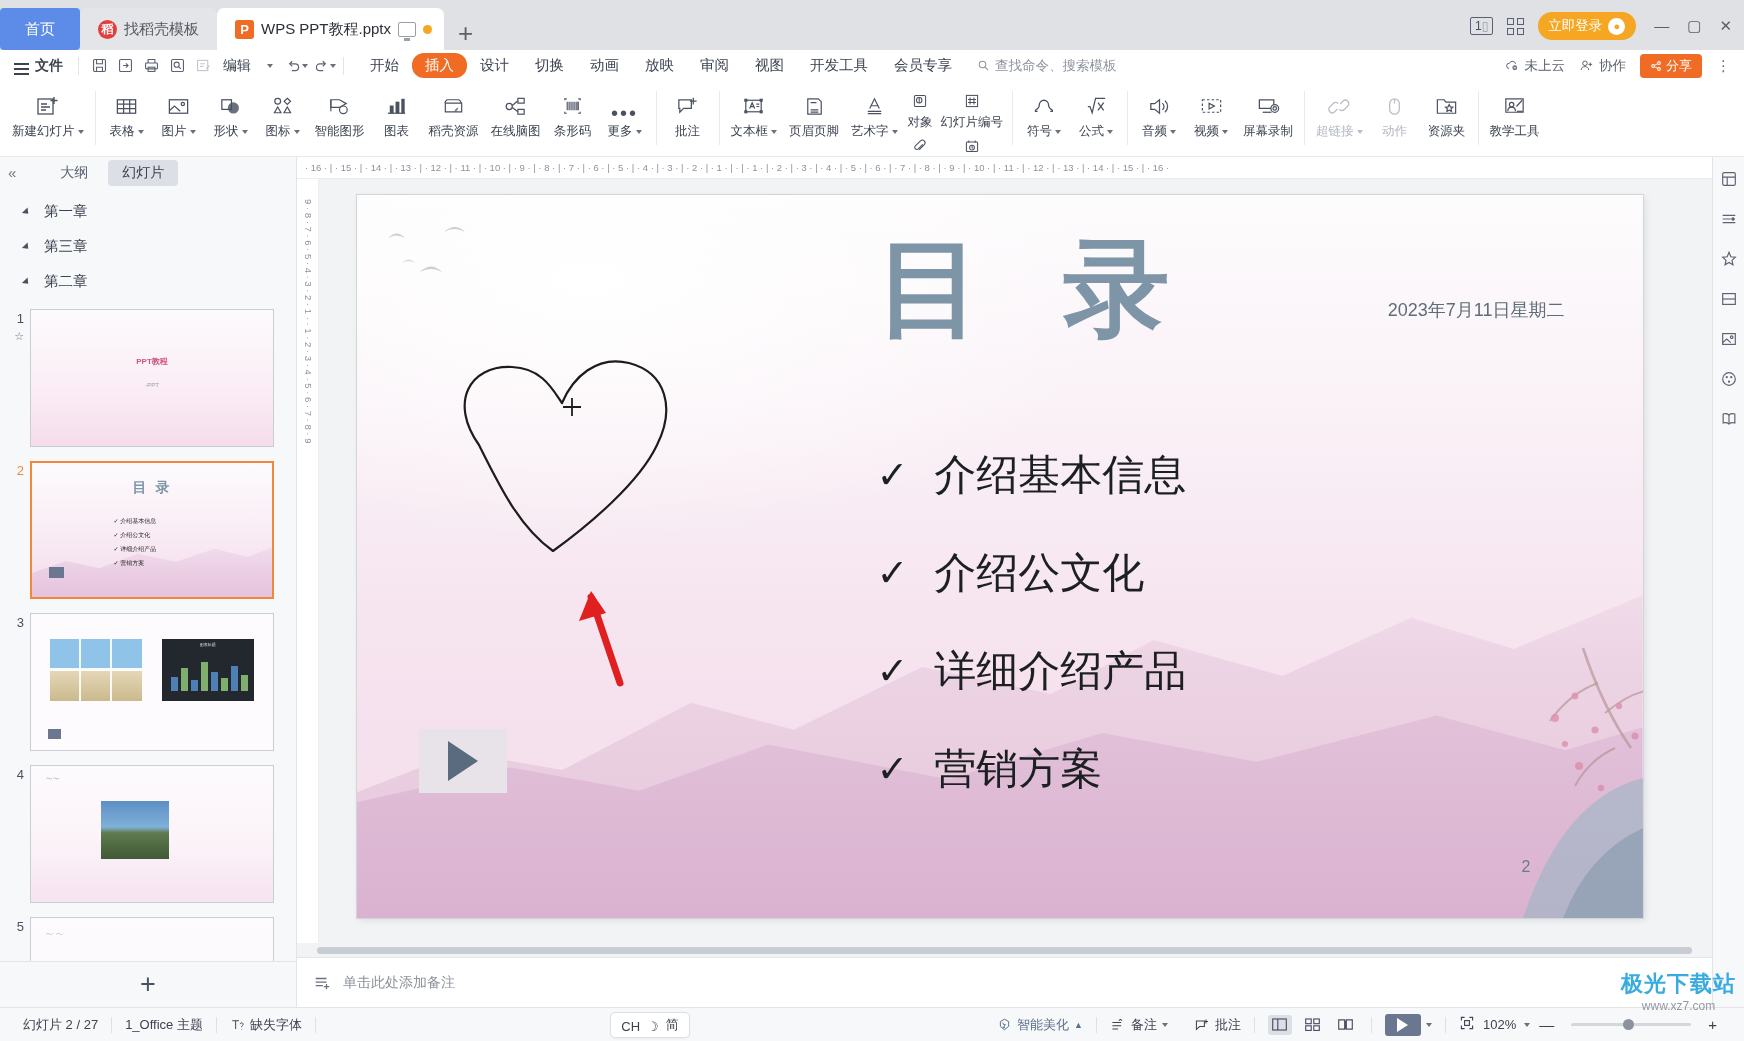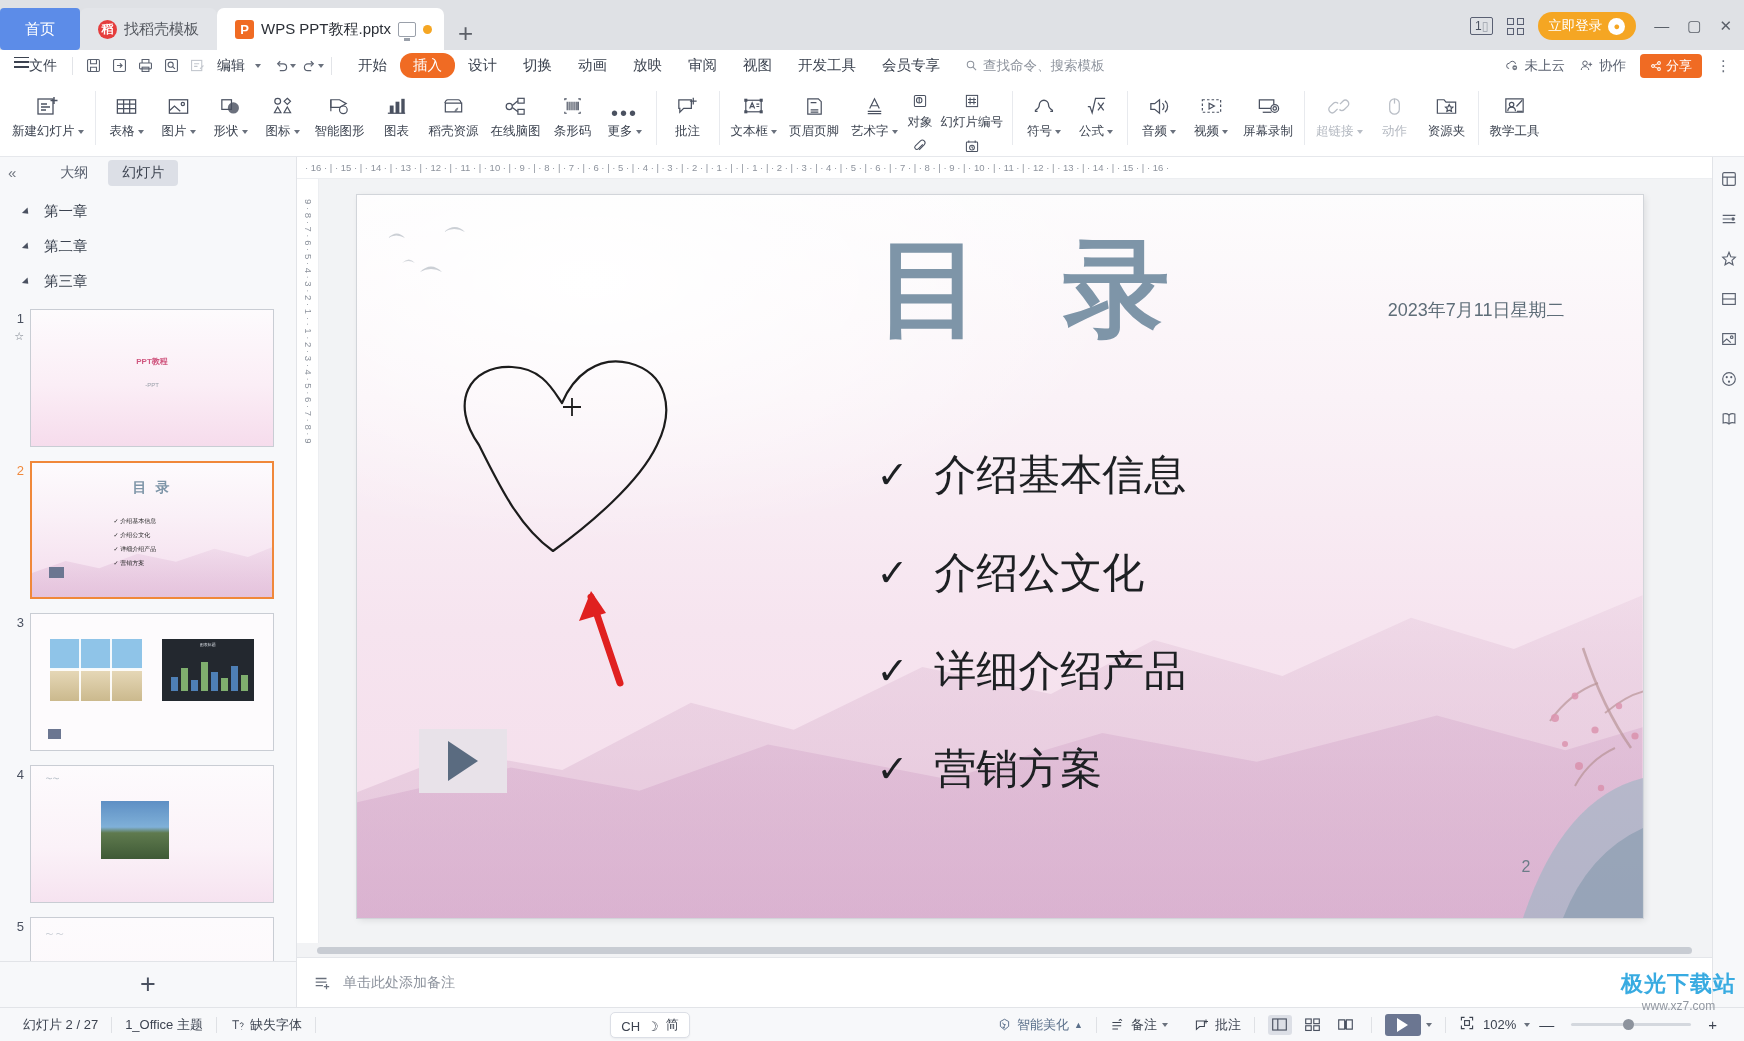--- a/index.html
+++ b/index.html
@@ -45,27 +45,27 @@
     padding: 5px 11px 5px 10px; display: flex; align-items: center; gap: 6px; white-space: nowrap;
   }
   .loginbtn .av { width: 17px; height:17px; border-radius:50%; background:#fff; color:#f5a623; font-size:11px; display:flex;align-items:center;justify-content:center;}
   .wctl { display: flex; gap: 18px; color: #5a6069; font-size: 15px; padding-left: 4px; }
 
   
   .menubar {
     height: 31px; background: #fff; display: flex; align-items: center;
     padding: 0 10px; gap: 0; flex: 0 0 31px; font-size: 14px; color: #3c4350;
   }
-  .mb-file { display:flex; align-items:flex-start; gap:0; padding: 0 8px 0 4px; }
+  .mb-file { display:flex; align-items:flex-end; gap:6px; padding: 0 8px 0 4px; font-weight: bold; }
   .hamburger { display:flex; flex-direction:column; gap:3px; }
   .hamburger i { width:15px; height:1.7px; background:#3c4350; display:block;}
   .mb-sep { width:1px; height:18px; background:#e2e4e8; margin: 0 7px; }
   .mb-ic { width: 26px; height: 24px; display:flex;align-items:center;justify-content:center; color:#5b6270;}
   .mb-ic svg { display:block; }
-  .mb-edit { display:flex; align-items:center; gap:10px; padding: 0 7px; }
+  .mb-edit { display:flex; align-items:center; gap:16px; padding: 0 7px; }
   .caret { width:0;height:0;border-left:3.5px solid transparent;border-right:3.5px solid transparent;border-top:4px solid #6a717d;display:inline-block;}
   .menu-items { display:flex; align-items:center; gap: 0; margin-left: 6px; }
   .mi { padding: 3px 13px; font-size: 14.5px; color:#3c4350; border-radius: 12px; white-space:nowrap;}
   .mi.active { background:#f06b23; color:#fff; font-weight: 500;}
   .searchbox { display:flex; align-items:center; gap:5px; margin-left: 12px; color:#8d939d; font-size:13.5px;}
   .menubar-right { margin-left:auto; display:flex; align-items:center; gap: 14px; font-size:13.5px; color:#5b6270; padding-right: 2px;}
   .sharebtn { background:#f06b23; color:#fff; border-radius:4px; padding:3px 10px; font-size:13px; display:flex;align-items:center;gap:4px;}
   .dots-v { letter-spacing:1px; color:#6a717d; font-size:15px;}
 
   
@@ -709,25 +709,25 @@
         </div>
       </div>
 
       <div class="chapters">
         <div class="chapter">
           <span class="tri"></span>
           <span>第一章</span>
         </div>
         <div class="chapter">
           <span class="tri"></span>
-          <span>第二章</span>
+          <span>第三章</span>
         </div>
         <div class="chapter">
           <span class="tri"></span>
-          <span>第三章</span>
+          <span>第二章</span>
         </div>
       </div>
 
       <div class="thumbs">
 
         <div class="thumbrow">
           <div class="thumbnum">
             <span>1</span>
             <span class="star">☆</span>
           </div>

